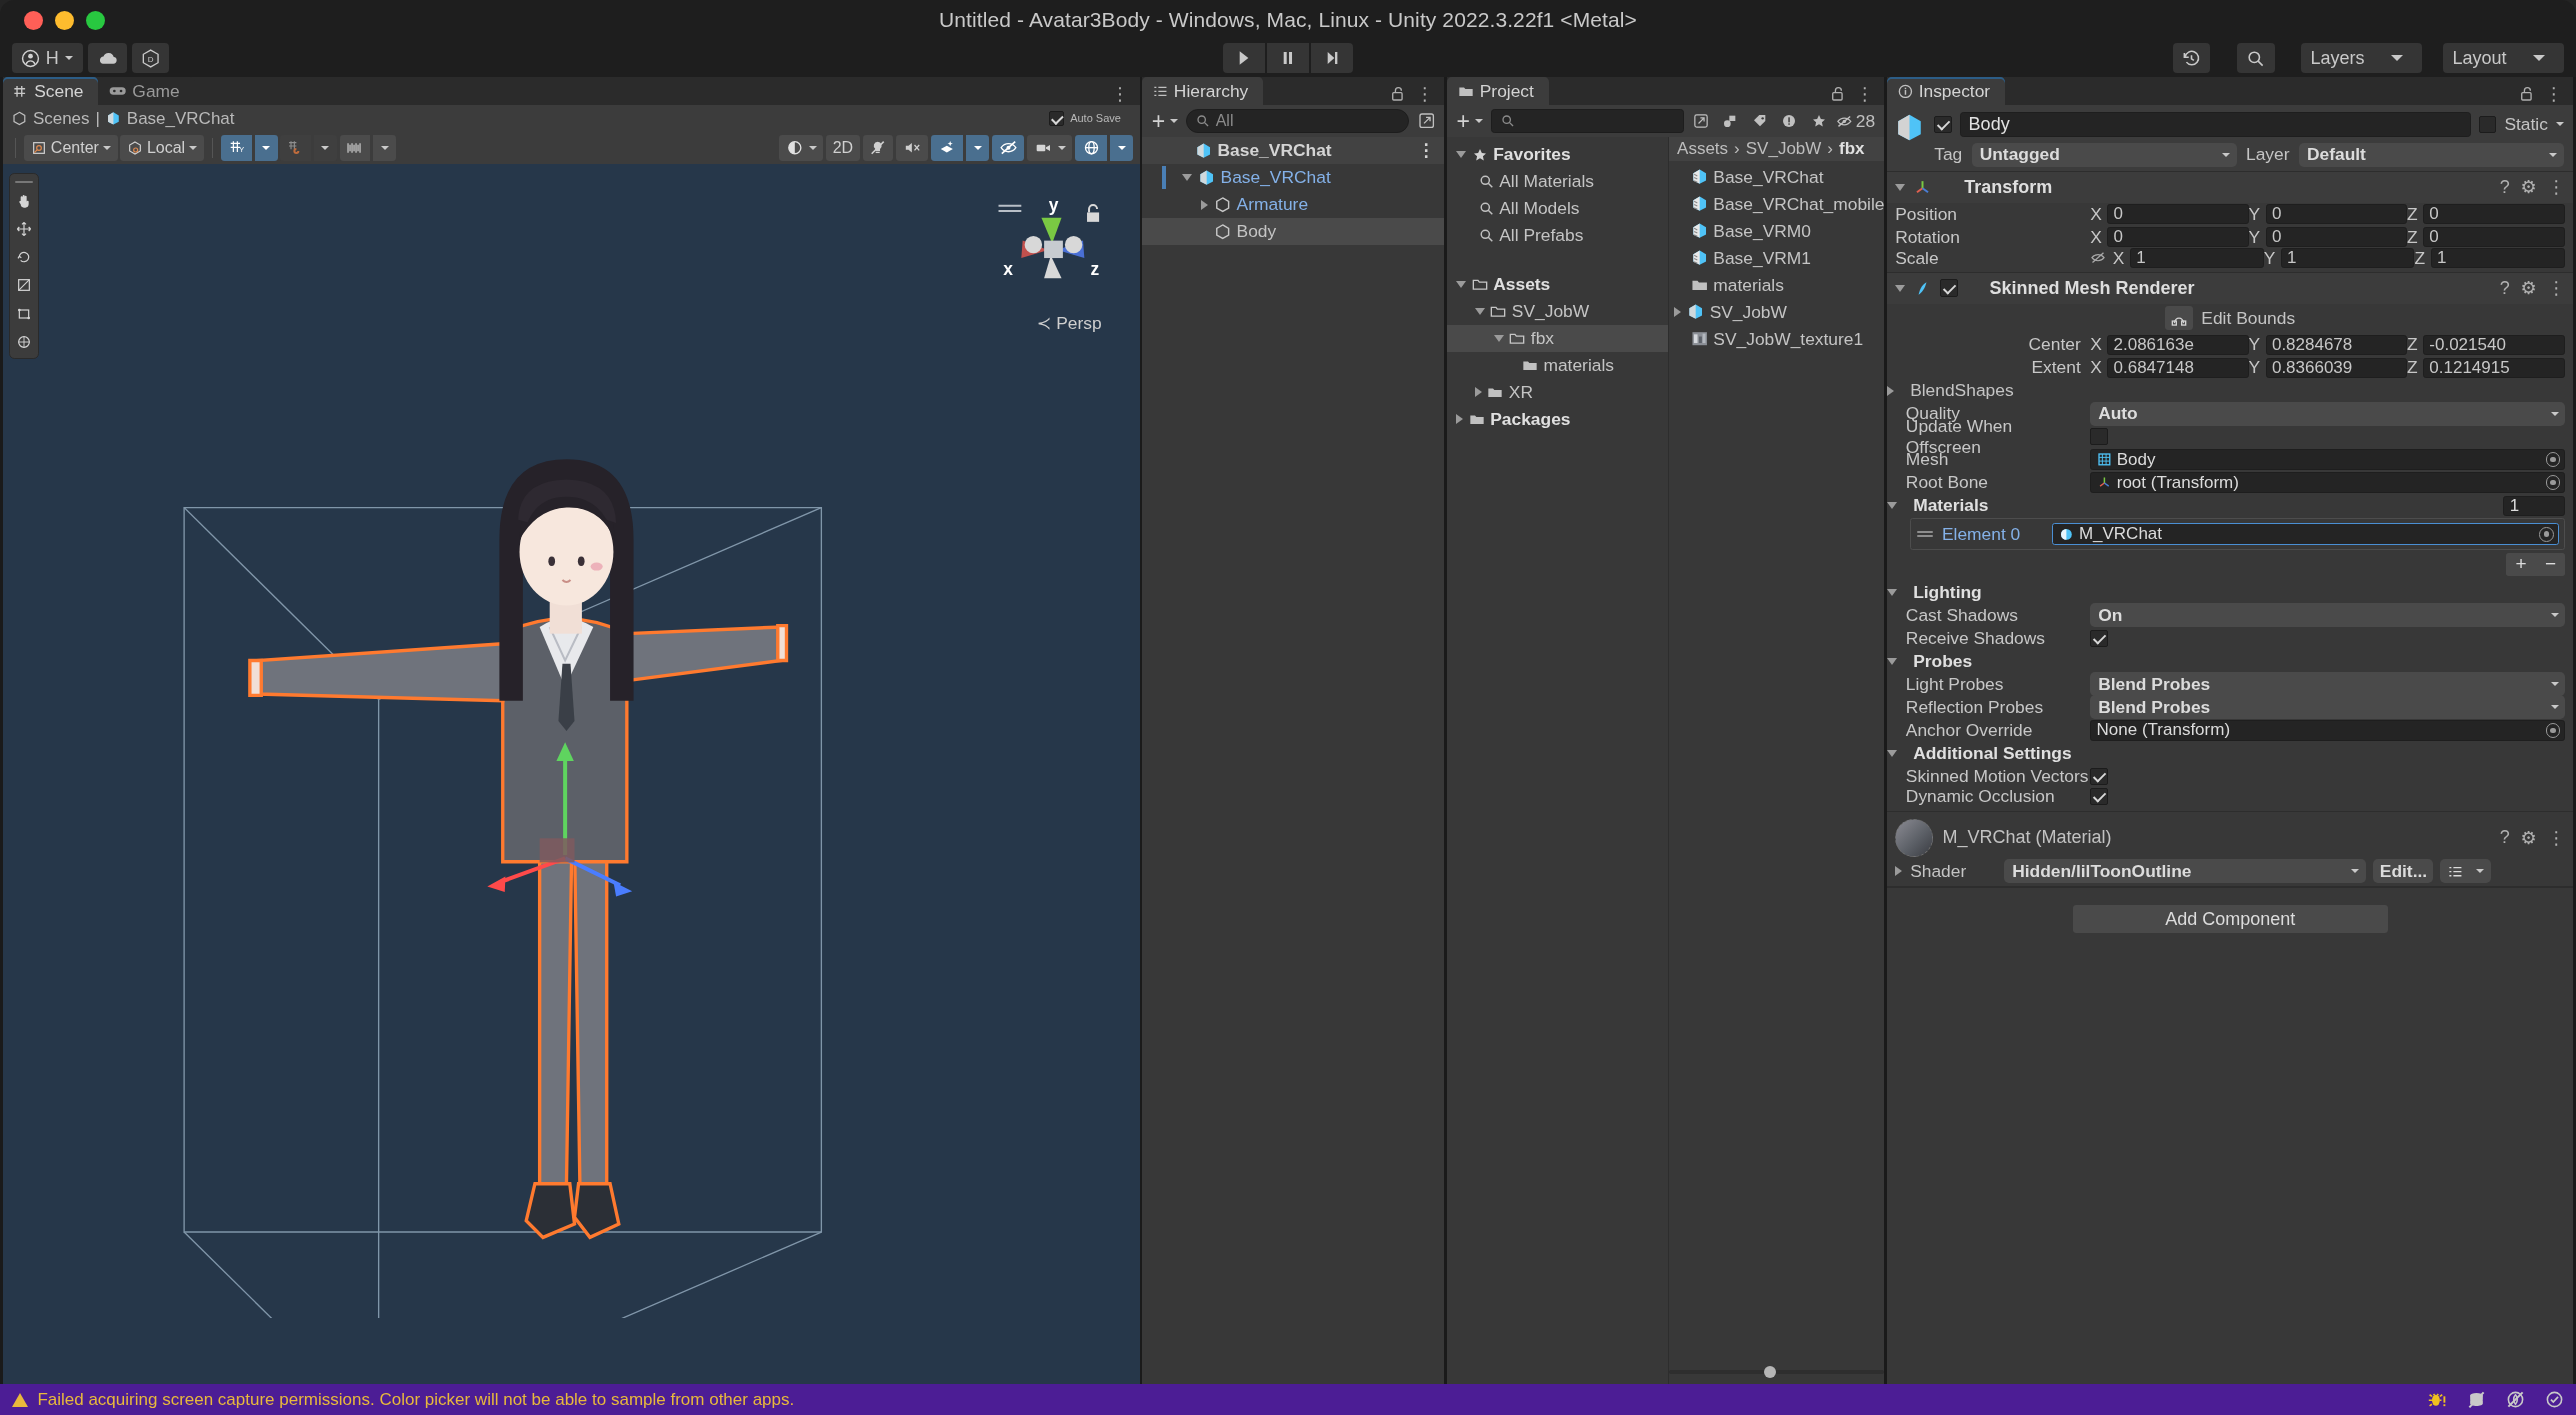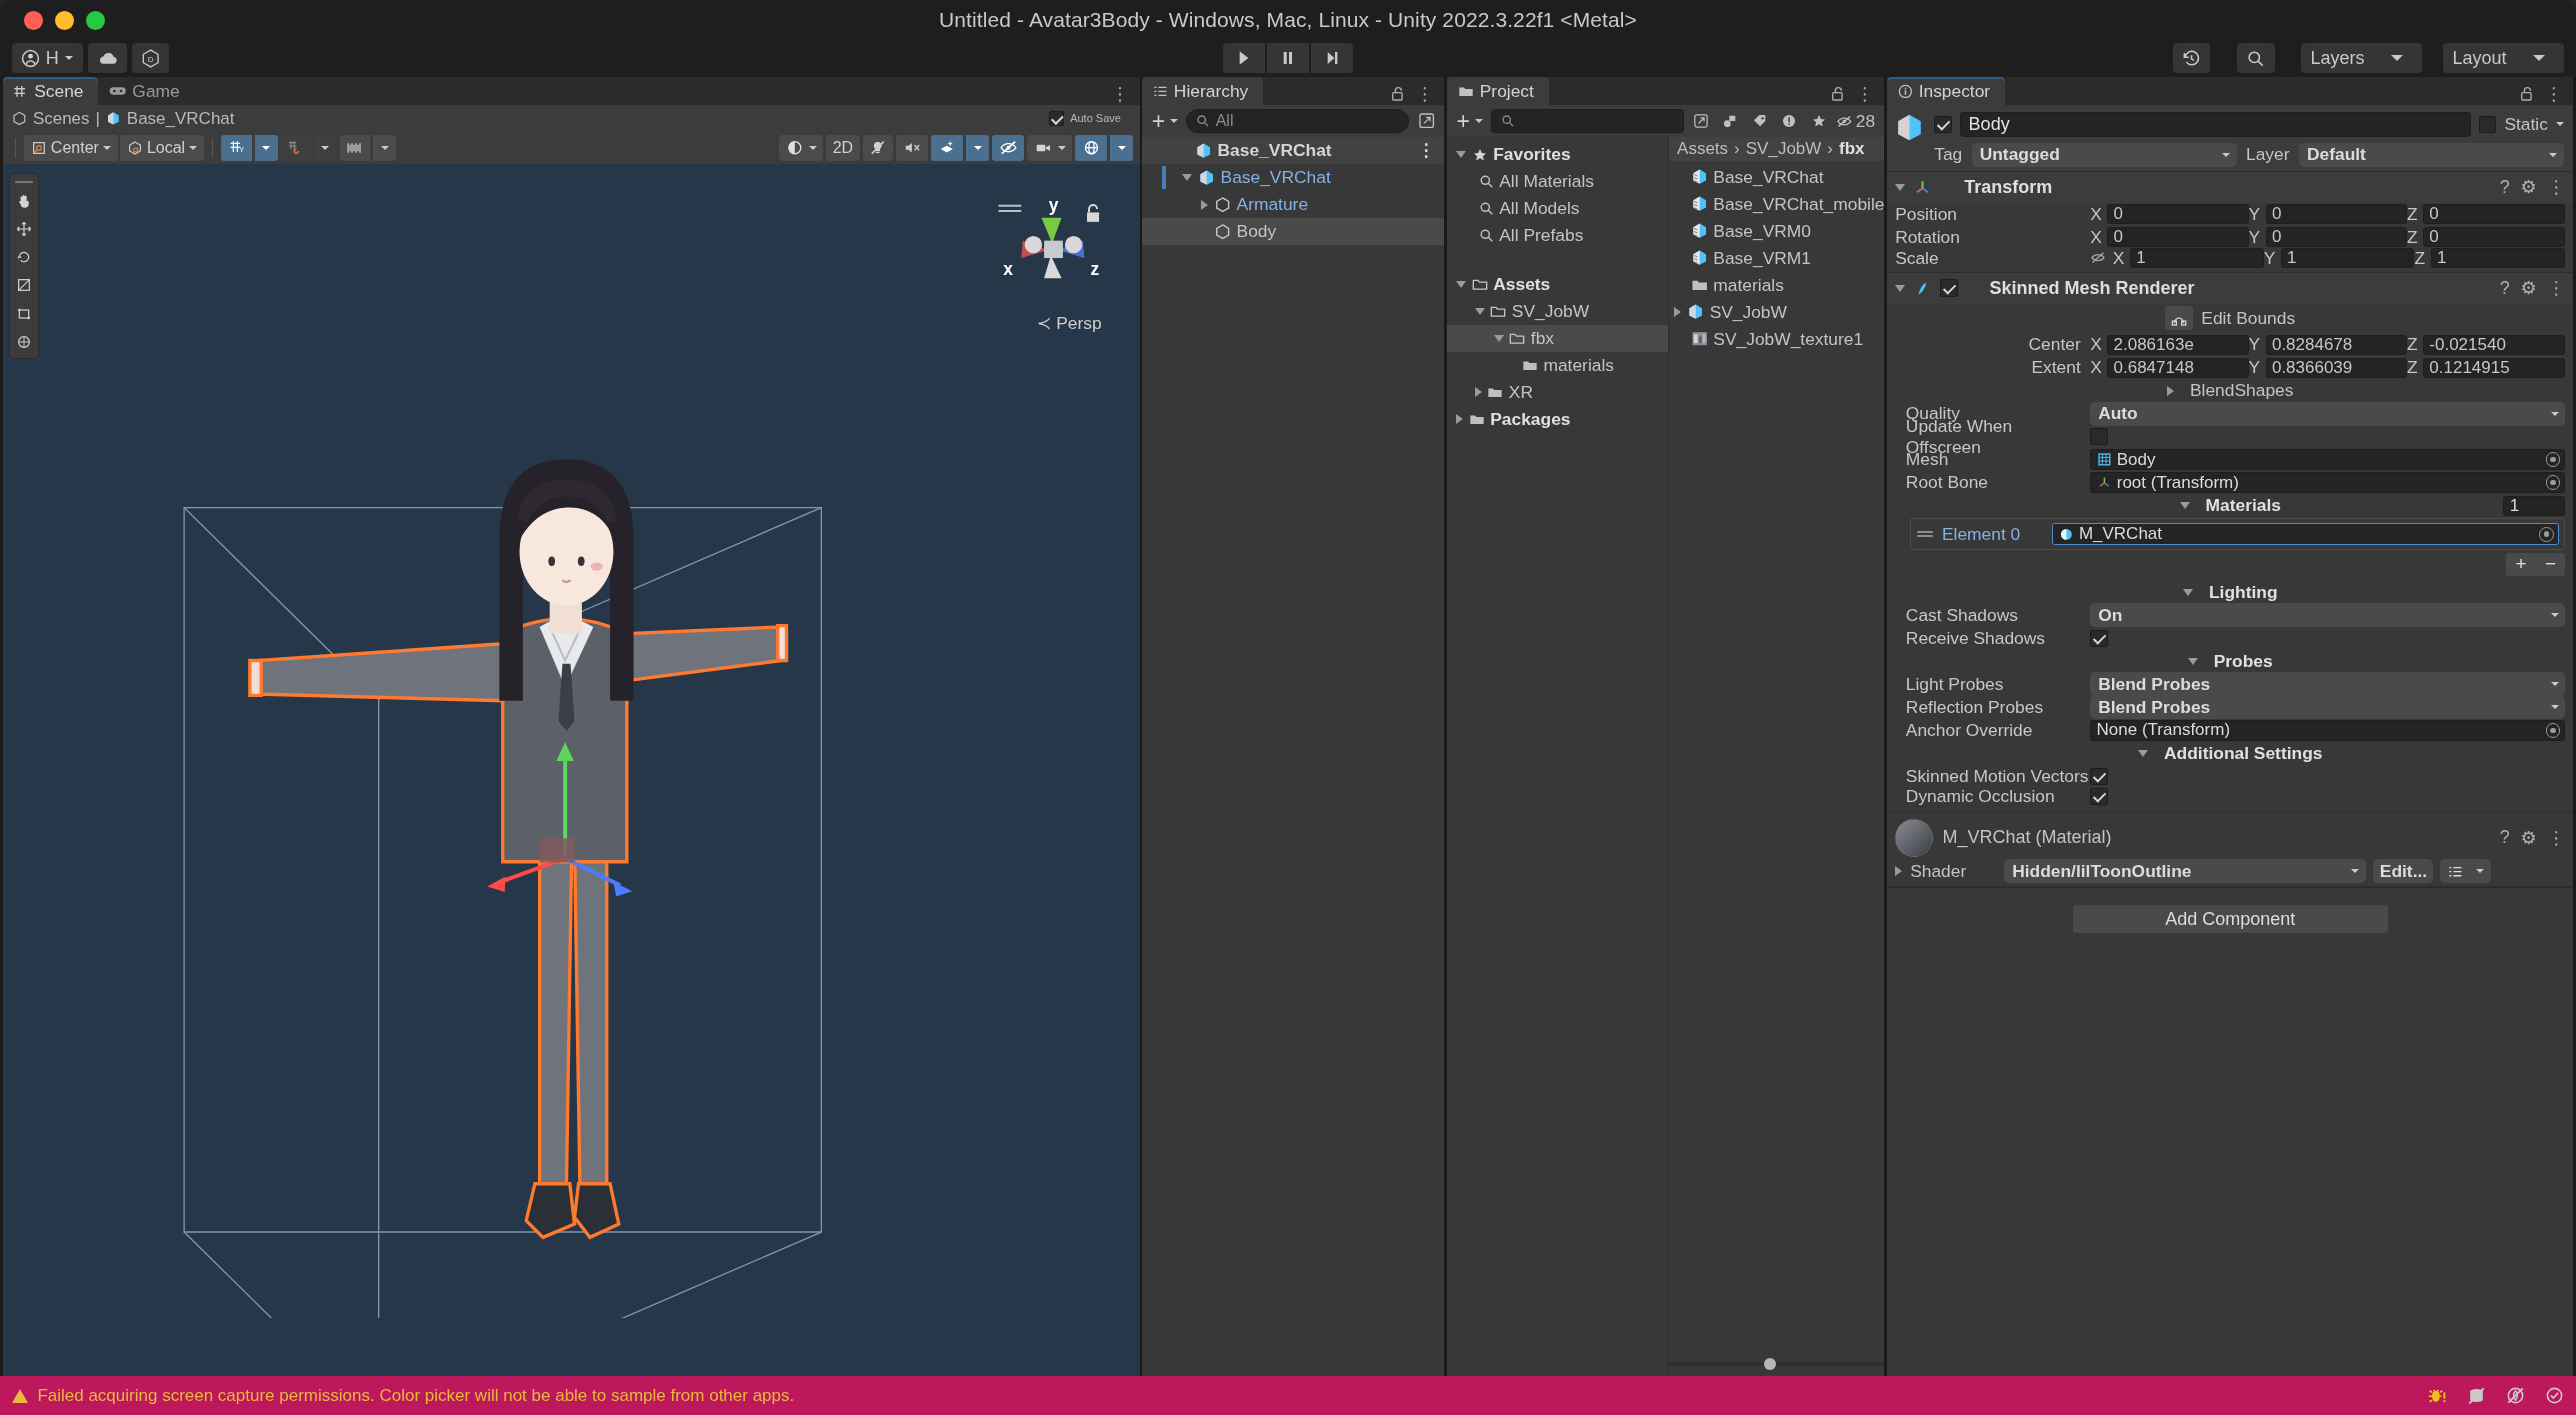--- a/index.html
+++ b/index.html
@@ -166,41 +166,41 @@
   .rowlabel{ width:195px; color:#c7c7c7; flex:0 0 auto;}
   .rowlabel.ind{ padding-left:10.7px; }
   .vec{ flex:1 1 auto; display:flex; align-items:center; gap:0; }
   .axis{ display:flex; align-items:center; flex:1 1 0; gap:5.4px; }
   .axis span{ color:#c7c7c7; }
   .numfield{ flex:1 1 auto; height:20px; background:#242424;border:0.7px solid #1e1e1e;border-radius:2.7px;display:flex;align-items:center;padding:0 5.4px;font-size:17px;color:#dcdcdc;overflow:hidden;white-space:nowrap;}
   .objfield{ flex:1 1 auto; height:21.5px; background:#242424;border:0.7px solid #1e1e1e;border-radius:2.7px;display:flex;align-items:center;gap:5.4px;padding:0 4px 0 5.4px;font-size:17px;color:#dcdcdc;}
   .objfield.selected{ border:1.3px solid #4a8fd4; }
   .objdot{ margin-left:auto; width:14.8px;height:14.8px;border-radius:50%;border:1.3px solid #9a9a9a;display:flex;align-items:center;justify-content:center;}
   .objdot::after{ content:"";width:5.4px;height:5.4px;border-radius:50%;background:#9a9a9a;}
-  .foldrow{ height:23px; display:flex; align-items:center; gap:16px; padding:0 0; font-size:17.4px;justify-content:center; }
+  .foldrow{ height:23px; display:flex; align-items:center; gap:16px; padding:0 0; font-size:17.4px; }
   .foldrow.bold{ font-weight:bold; color:#e0e0e0; }
   .matbox{ margin:1.3px 8px 0 23px; border:0.7px solid #4d4d4d; border-radius:2.7px; padding:4px 5.4px; }
   .matrow{ display:flex; align-items:center; gap:9.4px; }
   .elemlabel{ color:#84b1e8; font-size:17.4px; width:101px; }
   .grip{ width:16px; display:flex; flex-direction:column; gap:2.7px; }
   .grip i{ display:block;height:2px;background:#8d8d8d;border-radius:1.3px; }
   .plusminus{ display:flex; justify-content:flex-end; margin:2.7px 8px 5.4px 0; }
   .pmbox{ background:#4a4a4a; border-radius:2.7px; display:flex; }
   .pmbox div{ width:29.5px;height:23px;display:flex;align-items:center;justify-content:center;font-size:19px;color:#dcdcdc;cursor:pointer;}
   .matpreview{ display:flex; align-items:center; gap:9.4px; padding:6.7px 8px 0 8px; }
   .matthumb{ width:38px;height:38px;border-radius:50%;background:linear-gradient(135deg,#8b8b93,#5d6168 55%,#3a3c42);border:1.3px dashed #6e6e6e;}
   .addcomp{
     margin:17.4px auto 0; width:315px; height:28px; background:#4a4a4a; border-radius:3.4px;
     display:flex;align-items:center;justify-content:center;font-size:18px;color:#dcdcdc;cursor:pointer;
   }
   .hr{ height:0.7px; background:#2d2d2d; }
 
   
   .statusbar{
-    height:39px; background:#be185d; display:flex; align-items:center;
+    height:31px; background:#4c1d95; display:flex; align-items:center;
     padding:0 12px; gap:9.4px; flex:0 0 auto; font-size:17px; color:#e8b93c;
   }
   .statusicons{ margin-left:auto; display:flex; align-items:center; gap:20px; color:#c9c9c9; }
   .warntri{ width:0;height:0;border-left:8px solid transparent;border-right:8px solid transparent;border-bottom:14px solid #e8b93c;position:relative;}
   svg{ display:block; }
 </style>
 </head>
 <body>
 
 <div class="app">

